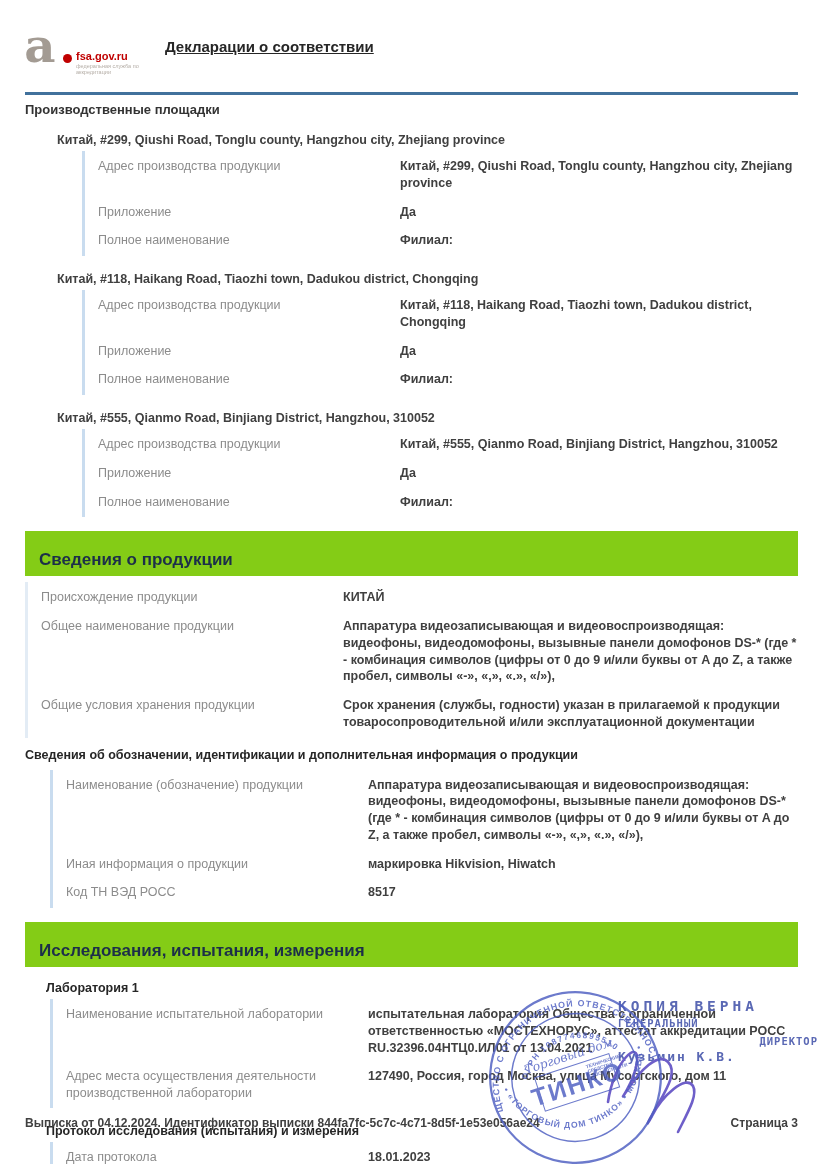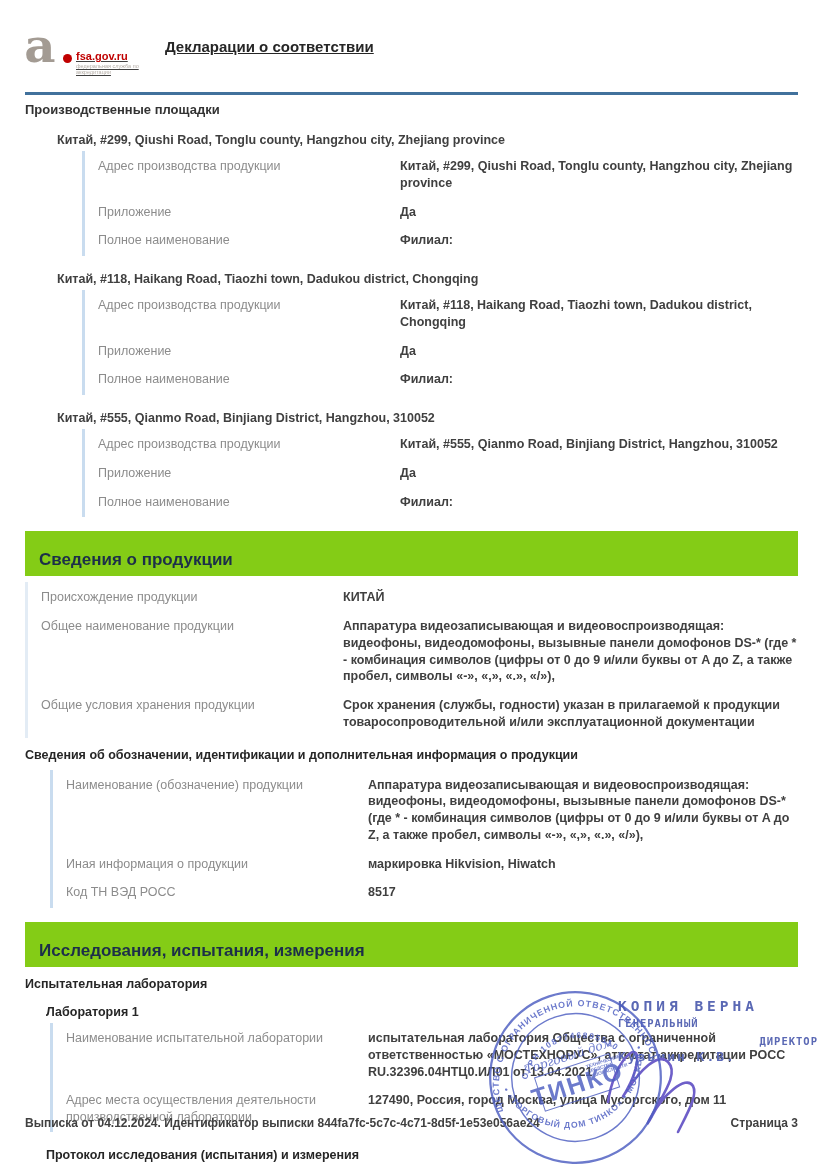--- a/index.html
+++ b/index.html
@@ -7,21 +7,21 @@
     width:823px;height:1164px;position:relative;background:#ffffff;
     font-family:"Liberation Sans",sans-serif;color:#404040;overflow:hidden;
   }
   .page{position:absolute;inset:0;padding:26px 25px 0 25px;box-sizing:border-box;}
 
   
   .hdr{display:flex;align-items:flex-start;}
   .logo{width:140px;flex-shrink:0;position:relative;height:52px;}
   .logo-a{font-family:"DejaVu Serif",serif;font-weight:bold;font-size:46px;line-height:40px;color:#a39b93;display:inline-block;transform:scaleX(1.05);}
   .logo-dot{position:absolute;left:38px;top:28px;width:9px;height:9px;border-radius:50%;background:#c00000;}
-  .logo-txt{position:absolute;left:51px;top:24px;text-decoration:underline;}
+  .logo-txt{position:absolute;left:51px;top:24px;}
   .logo-site{color:#c00000;font-size:11px;font-weight:bold;}
   .logo-sub{color:#b5aea7;font-size:5.5px;margin-top:1px;}
   .doc-title{font-size:15px;font-weight:bold;color:#262626;padding-top:12px;text-decoration:underline;}
 
   .toprule{border:none;border-top:3px solid #41719c;margin:14px 0 0 0;}
 
   h2.sec{font-size:13px;font-weight:bold;color:#333333;margin:7px 0 2px 0;}
   .band{background:#84cc16;color:#1c2f49;font-weight:bold;font-size:17px;
         padding:19px 14px 6px 14px;margin:14px 0 6px 0;}
   .subhead{font-size:12.5px;font-weight:bold;color:#262626;margin:10px 0 2px 0;}
@@ -153,21 +153,20 @@
       <div class="val">маркировка Hikvision, Hiwatch</div>
     </div>
     <div class="row">
       <div class="lab">Код ТН ВЭД РОСС</div>
       <div class="val">8517</div>
     </div>
   </div>
 
   <div class="band">Исследования, испытания, измерения</div>
 
-  <div class="subhead">Испытательная лаборатория</div>
   <div class="subhead ind" style="margin-top:14px;">Лаборатория 1</div>
 
   <div class="group" style="margin-top:4px;">
     <div class="row">
       <div class="lab">Наименование испытательной лаборатории</div>
       <div class="val">испытательная лаборатория Общества с ограниченной ответственностью «МОСТЕХНОРУС», аттестат аккредитации РОСС RU.32396.04НТЦ0.ИЛ01 от 13.04.2021</div>
     </div>
     <div class="row">
       <div class="lab">Адрес места осуществления деятельности производственной лаборатории</div>
       <div class="val">127490, Россия, город Москва, улица Мусоргского, дом 11</div>

